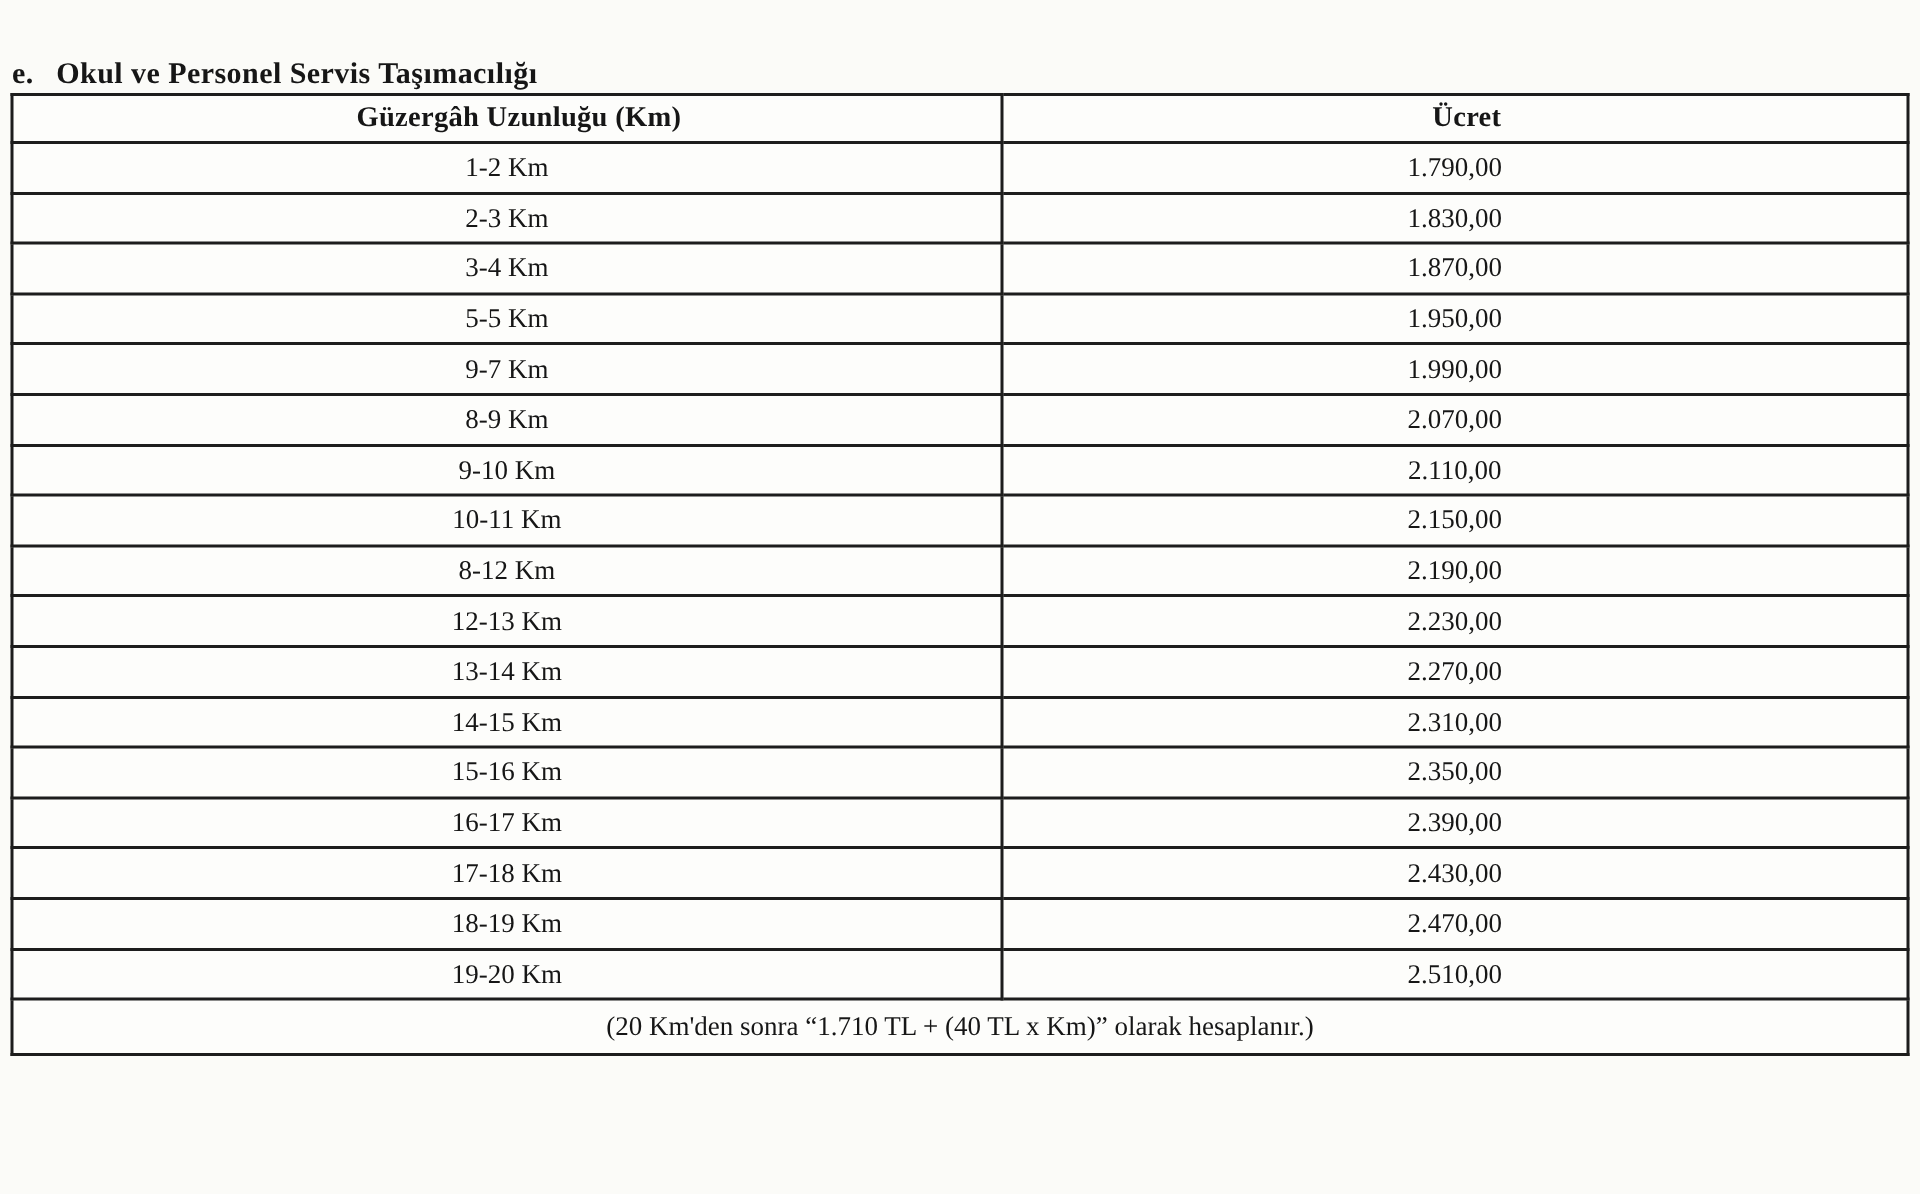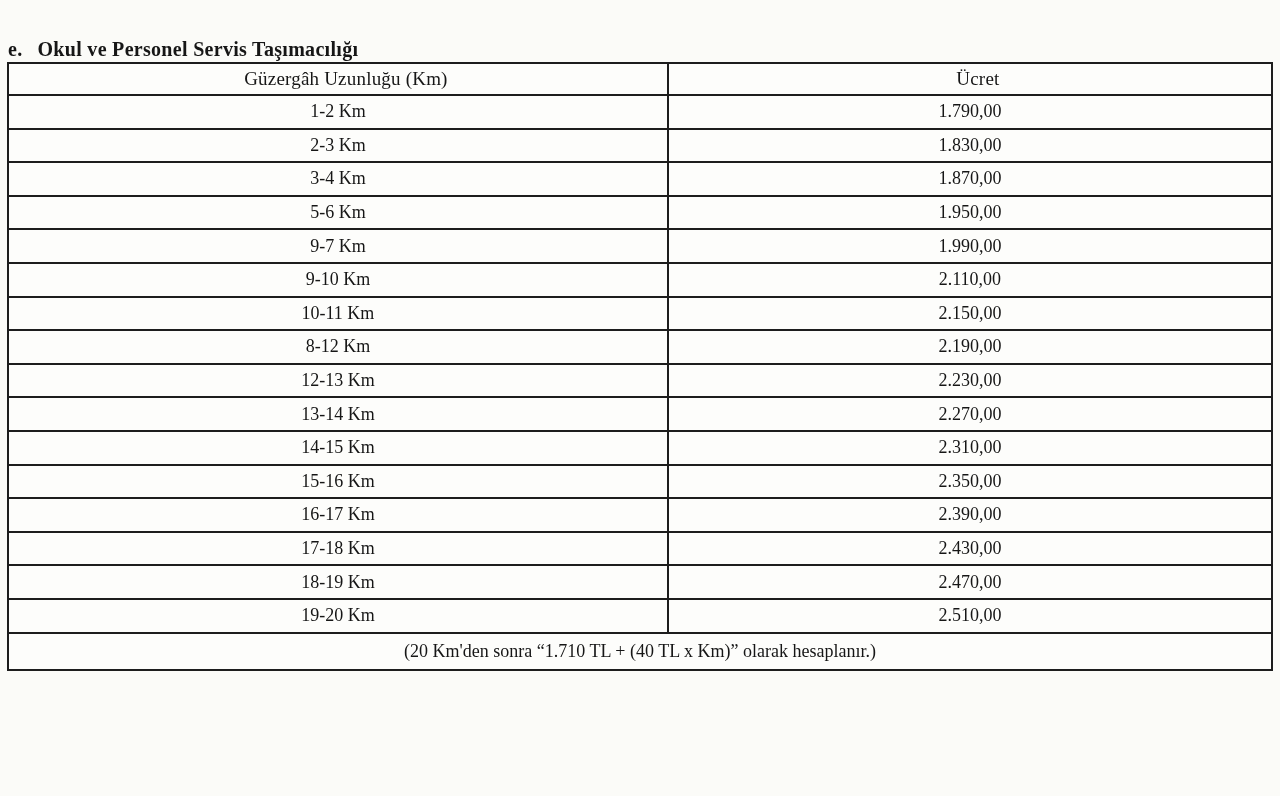--- a/index.html
+++ b/index.html
@@ -46,21 +46,21 @@
     text-align: center;
     vertical-align: middle;
     padding: 0;
     overflow: hidden;
     white-space: nowrap;
   }
   .fare-table col.col-route { width: 52.2%; }
   .fare-table col.col-fare  { width: 47.8%; }
   .fare-table th {
     font-size: 19px;
-    font-weight: normal;
+    font-weight: bold;
     height: 30px;
     letter-spacing: 0.2px;
     padding-left: 16px;
   }
   .fare-table tbody td {
     font-size: 18px;
     height: 31.6px;
   }
   .fare-table tfoot td {
     font-size: 18px;
@@ -94,26 +94,30 @@
         </tr>
         <tr>
           <td>2-3 Km</td>
           <td>1.830,00</td>
         </tr>
         <tr>
           <td>3-4 Km</td>
           <td>1.870,00</td>
         </tr>
         <tr>
-          <td>5-6 Km</td>
+          <td>5-5 Km</td>
           <td>1.950,00</td>
         </tr>
         <tr>
           <td>9-7 Km</td>
           <td>1.990,00</td>
+        </tr>
+        <tr>
+          <td>8-9 Km</td>
+          <td>2.070,00</td>
         </tr>
         <tr>
           <td>9-10 Km</td>
           <td>2.110,00</td>
         </tr>
         <tr>
           <td>10-11 Km</td>
           <td>2.150,00</td>
         </tr>
         <tr>

